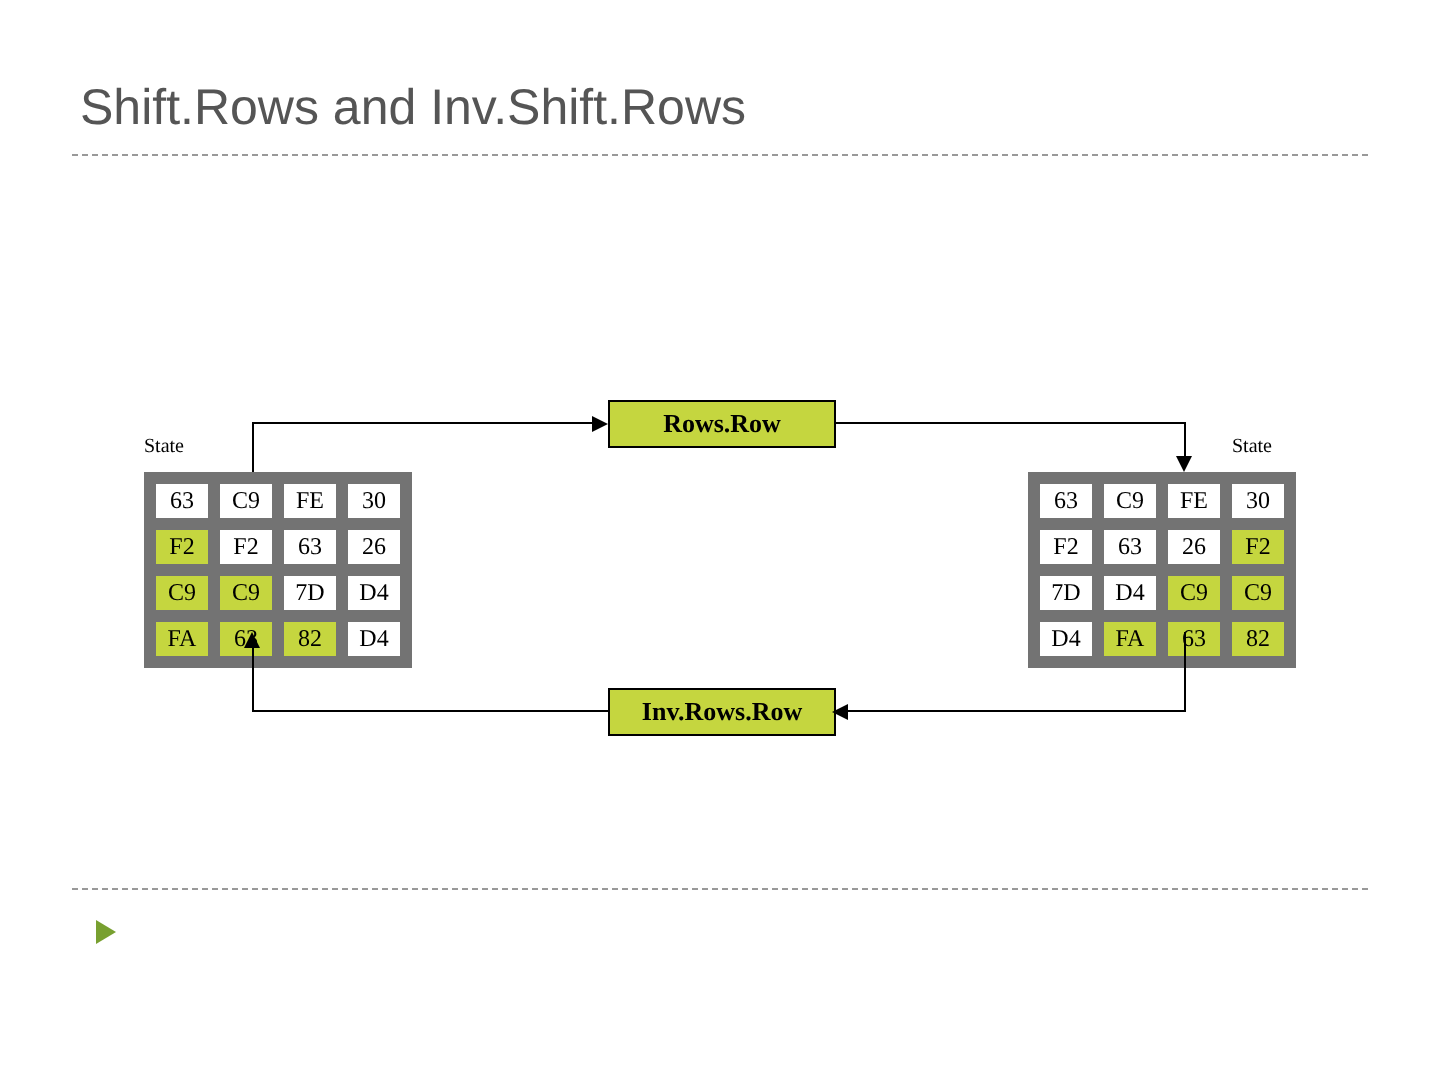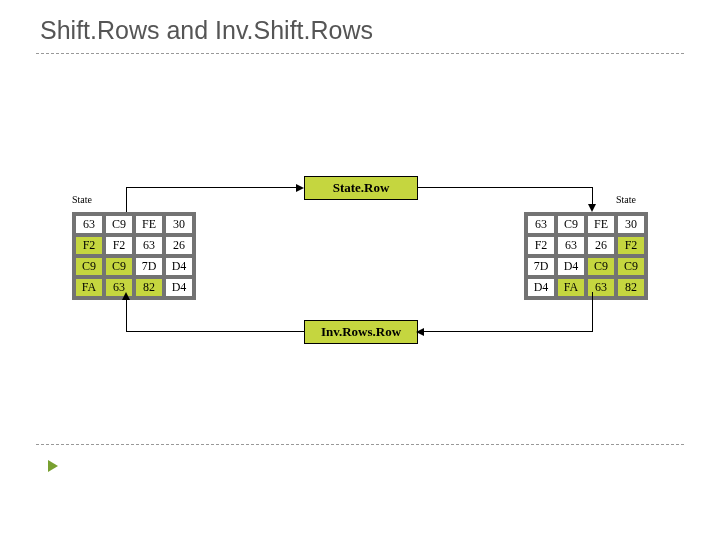--- a/index.html
+++ b/index.html
@@ -1,27 +1,27 @@
 <!DOCTYPE html>
 <html><head>
 <meta charset="utf-8">
 <style>
 body{margin:0;font-family:Arial,Helvetica,sans-serif;background:#fff;width:720px;height:540px;position:relative}
-.title{font-size:25px;color:#555;padding:16px 0 8px 40px}
+.title{font-size:25px;color:#555;padding:40px 0 8px 40px}
 .rule{border:none;border-top:1px dashed #999;margin:0 36px}
 .rule2{border:none;border-top:1px dashed #999;margin:0 36px;position:absolute;top:444px;left:0;right:0}
 .marker{position:absolute;top:460px;left:48px;width:0;height:0;border-top:6px solid transparent;border-bottom:6px solid transparent;border-left:10px solid #78a030}
 .diagram{position:relative;margin:120px auto 0;width:600px;height:210px}
 .state-label{position:absolute;font-family:"Times New Roman",serif;font-size:10px;top:20px}
 .left-label{left:12px}
 .right-label{right:24px}
 .statebox{position:absolute;top:38px;border-collapse:collapse;background:#fff}
 .statebox.left{left:12px}
 .statebox.right{right:12px}
-.statebox td{border:4px solid #737373;width:26px;height:17px;text-align:center;font-family:"Times New Roman",serif;font-size:12px;padding:0}
+.statebox td{border:6px solid #737373;width:26px;height:17px;text-align:center;font-family:"Times New Roman",serif;font-size:12px;padding:0}
 .hl{background:#c5d63f}
 .opbox{position:absolute;left:244px;width:112px;height:22px;border:1px solid #000;background:#c5d63f;font-family:"Times New Roman",serif;font-weight:bold;font-size:13px;text-align:center;line-height:22px}
 .op1{top:2px}
 .op2{top:146px}
 .line{position:absolute;background:#000}
 .ah{position:absolute;width:0;height:0}
 .ar{border-top:4px solid transparent;border-bottom:4px solid transparent;border-left:8px solid #000}
 .al{border-top:4px solid transparent;border-bottom:4px solid transparent;border-right:8px solid #000}
 .ad{border-left:4px solid transparent;border-right:4px solid transparent;border-top:8px solid #000}
 .au{border-left:4px solid transparent;border-right:4px solid transparent;border-bottom:8px solid #000}
@@ -86,21 +86,21 @@
         </tr>
         <tr>
           <td>D4</td>
           <td class="hl">FA</td>
           <td class="hl">63</td>
           <td class="hl">82</td>
         </tr>
       </tbody>
     </table>
 
-  <div class="opbox op1">State.Row</div>
+  <div class="opbox op1">Rows.Row</div>
   <div class="opbox op2">Inv.Rows.Row</div>
 
   <div class="line" style="top:14px;left:66px;width:1px;height:24px"></div>
   <div class="line" style="top:13px;left:66px;width:170px;height:1px"></div>
   <div class="ah ar" style="top:10px;left:236px"></div>
   <div class="line" style="top:13px;left:357px;width:176px;height:1px"></div>
   <div class="line" style="top:14px;left:532px;width:1px;height:16px"></div>
   <div class="ah ad" style="top:30px;left:528px"></div>
 
   <div class="line" style="top:118px;left:532px;width:1px;height:40px"></div>

